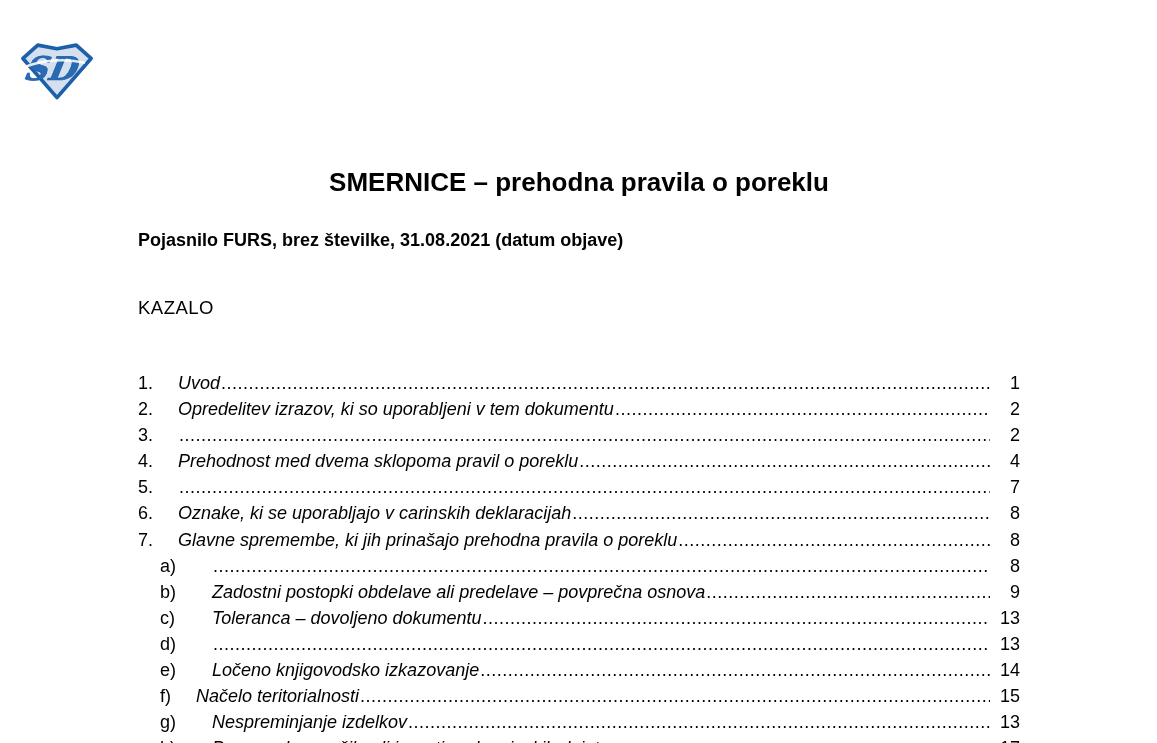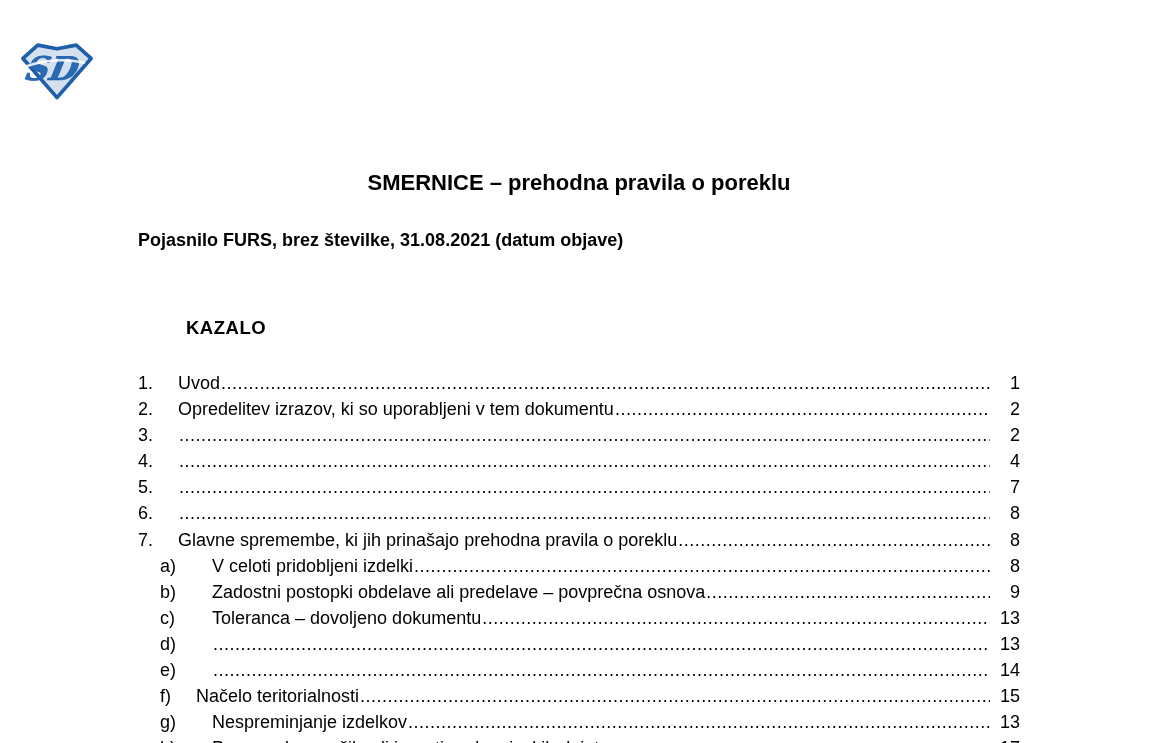--- a/index.html
+++ b/index.html
@@ -21,43 +21,42 @@
     top: 42px;
     width: 74px;
     height: 58px;
   }
   .doc-title {
     position: absolute;
     left: 138px;
     top: 169px;
     width: 882px;
     text-align: center;
-    font-size: 22px;
+    font-size: 26px;
     font-weight: bold;
     line-height: 27px;
     white-space: nowrap;
   }
   .doc-subtitle {
     position: absolute;
     left: 138px;
     top: 229px;
     font-size: 18px;
     font-weight: bold;
     line-height: 22px;
     white-space: nowrap;
     text-align: center;
   }
   .toc-heading {
     position: absolute;
     left: 138px;
-    top: 317px;
+    top: 297px;
     font-size: 18.5px;
-    font-weight: bold;
+    font-weight: normal;
     letter-spacing: 0.5px;
-    margin-left: 48px;
   }
   .toc {
     position: absolute;
     left: 138px;
     top: 370px;
     width: 882px;
   }
   .toc-row {
     display: flex;
     align-items: baseline;
@@ -74,20 +73,21 @@
     padding-left: 22px;
   }
   .toc-row.lv2 .toc-num {
     width: 52px;
   }
   .toc-row.lv2.tight .toc-num {
     width: 36px;
   }
   .toc-row .toc-label {
     flex: 0 0 auto;
+    font-style: italic;
   }
   .toc-row .dots {
     flex: 1 1 auto;
     overflow: hidden;
     white-space: nowrap;
     padding: 0 3px 0 1px;
     letter-spacing: 0.5px;
   }
   .toc-row .toc-page {
     flex: 0 0 auto;
@@ -127,46 +127,47 @@
   </div>
 
   <div class="toc-row lv1">
     <span class="toc-num">3.</span>
     <span class="dots">....................................................................................................................................................................................................................................................................</span>
     <span class="toc-page">2</span>
   </div>
 
   <div class="toc-row lv1">
     <span class="toc-num">4.</span>
+    <span class="toc-label">Prehodnost med dvema sklopoma pravil o poreklu</span>
     <span class="dots">....................................................................................................................................................................................................................................................................</span>
     <span class="toc-page">4</span>
   </div>
 
   <div class="toc-row lv1">
     <span class="toc-num">5.</span>
     <span class="dots">....................................................................................................................................................................................................................................................................</span>
     <span class="toc-page">7</span>
   </div>
 
   <div class="toc-row lv1">
     <span class="toc-num">6.</span>
+    <span class="toc-label">Oznake, ki se uporabljajo v carinskih deklaracijah</span>
     <span class="dots">....................................................................................................................................................................................................................................................................</span>
     <span class="toc-page">8</span>
   </div>
 
   <div class="toc-row lv1">
     <span class="toc-num">7.</span>
     <span class="toc-label">Glavne spremembe, ki jih prinašajo prehodna pravila o poreklu</span>
     <span class="dots">....................................................................................................................................................................................................................................................................</span>
     <span class="toc-page">8</span>
   </div>
 
   <div class="toc-row lv2">
     <span class="toc-num">a)</span>
-    <span class="toc-label">V celoti pridobljeni izdelki</span>
     <span class="dots">....................................................................................................................................................................................................................................................................</span>
     <span class="toc-page">8</span>
   </div>
 
   <div class="toc-row lv2">
     <span class="toc-num">b)</span>
     <span class="toc-label">Zadostni postopki obdelave ali predelave – povprečna osnova</span>
     <span class="dots">....................................................................................................................................................................................................................................................................</span>
     <span class="toc-page">9</span>
   </div>
@@ -179,20 +180,21 @@
   </div>
 
   <div class="toc-row lv2">
     <span class="toc-num">d)</span>
     <span class="dots">....................................................................................................................................................................................................................................................................</span>
     <span class="toc-page">13</span>
   </div>
 
   <div class="toc-row lv2">
     <span class="toc-num">e)</span>
+    <span class="toc-label">Ločeno knjigovodsko izkazovanje</span>
     <span class="dots">....................................................................................................................................................................................................................................................................</span>
     <span class="toc-page">14</span>
   </div>
 
   <div class="toc-row lv2 tight">
     <span class="toc-num">f)</span>
     <span class="toc-label">Načelo teritorialnosti</span>
     <span class="dots">....................................................................................................................................................................................................................................................................</span>
     <span class="toc-page">15</span>
   </div>

